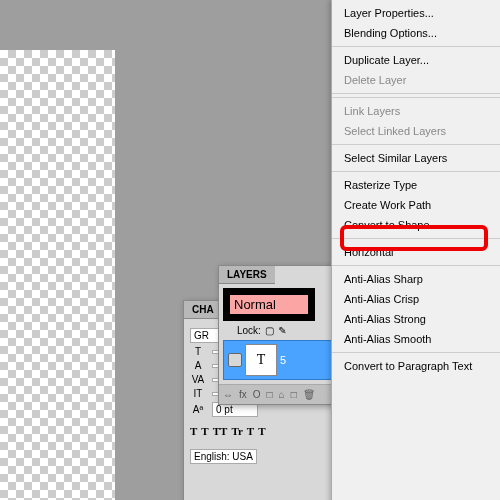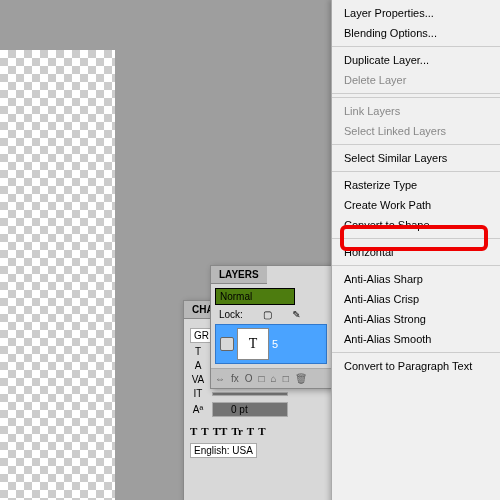--- a/index.html
+++ b/index.html
@@ -3,38 +3,38 @@
 <meta charset="utf-8">
 <style>
 body{margin:0;background:#9e9e9e;font-family:Tahoma,Arial,sans-serif;font-size:11px;color:#000;overflow:hidden;width:500px;height:500px;position:relative}
 .canvas-area{position:absolute;left:0;top:50px;width:115px;height:450px;background:#fff}
 .checker{width:100%;height:100%;background-image:repeating-conic-gradient(#ccc 0 25%,#fff 0 50%);background-size:16px 16px}
 .menu{position:absolute;right:0;top:0;width:168px;height:500px;background:#f0f0f0;border-left:1px solid #aaa;box-shadow:-2px 0 5px rgba(0,0,0,.2);padding:3px 0}
 .menu-item{padding:4px 12px;white-space:nowrap}
 .menu-item.disabled{color:#888}
 .sep{border-top:1px solid #ccc;margin:3px 0}
 .highlight-box{position:absolute;right:12px;top:225px;width:148px;height:26px;border:4px solid #e00;border-radius:6px;pointer-events:none;box-sizing:border-box}
-.layers-panel{position:absolute;left:210px;top:265px;width:120px;background:#d8d8d8;border:1px solid #888;box-shadow:2px 2px 6px rgba(0,0,0,.3)}
+.layers-panel{position:absolute;left:218px;top:265px;width:120px;background:#d8d8d8;border:1px solid #888;box-shadow:2px 2px 6px rgba(0,0,0,.3)}
 .panel-tab{background:#b8b8b8;padding:3px 8px;font-size:10px;font-weight:bold;border-bottom:1px solid #888;display:inline-block}
 .panel-body{background:#d8d8d8;padding:4px}
-.dropdown{background:#4d7c0f;border:1px solid #000000;padding:2px 4px;font-size:10px;display:inline-block;width:70px}
-.lock-row{font-size:10px;margin:4px 4px;display:flex;align-items:center;gap:20px}
+.dropdown{background:#fca5a5;border:7px solid #000000;padding:2px 4px;font-size:13px;display:inline-block;width:70px}
+.lock-row{font-size:10px;margin:4px 14px;display:flex;align-items:center;gap:4px}
 .layer-row{background:#4aa3ff;border:1px solid #3078cc;padding:4px;display:flex;align-items:center;gap:4px}
 .eye{width:12px;height:12px;background:#d8d8d8;border:1px solid #666;border-radius:2px}
 .thumb{width:26px;height:26px;background:#fff;border:2px solid #fff;box-shadow:0 0 0 1px #888;display:flex;align-items:center;justify-content:center;font-family:serif;font-size:14px}
 .panel-footer{background:#c0c0c0;padding:4px;font-size:10px;border-top:1px solid #aaa}
 .char-panel{position:absolute;left:183px;top:300px;width:150px;height:200px;background:#d8d8d8;border:1px solid #888;box-shadow:2px 2px 6px rgba(0,0,0,.3)}
 .char-body{padding:6px;font-size:10px}
 .char-row{display:flex;gap:6px;margin:3px 0;align-items:center}
-.tiny-field{background:#737373;border:1px solid #aaa;padding:1px 18px;width:38px;font-size:10px}
+.tiny-field{background:#ffffff;border:1px solid #aaa;padding:1px 3px;width:38px;font-size:10px}
 .tiny-select{background:#fff;border:1px solid #aaa;padding:1px 3px;font-size:10px;width:80px}
 .icon-stub{font-size:10px;width:16px;display:inline-block;text-align:center}
 .tt-row{display:flex;gap:4px;margin-top:8px}
 .tt{font-family:serif;font-weight:bold;font-size:11px}
-.lang-row{margin-top:8px}
+.lang-row{margin-top:14px}
 .footer-icons{display:flex;gap:6px;font-size:10px;color:#555}
 </style>
 </head>
 <body>
 
 <div class="canvas-area">
   <div class="checker"></div>
 </div>
 
 <div class="char-panel">

